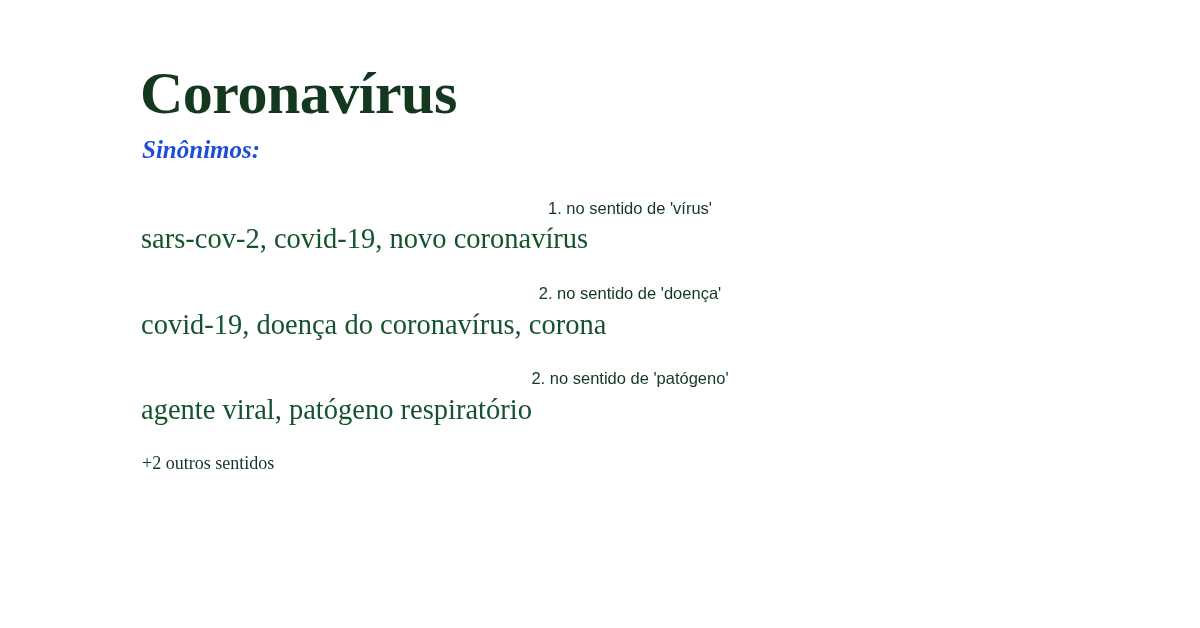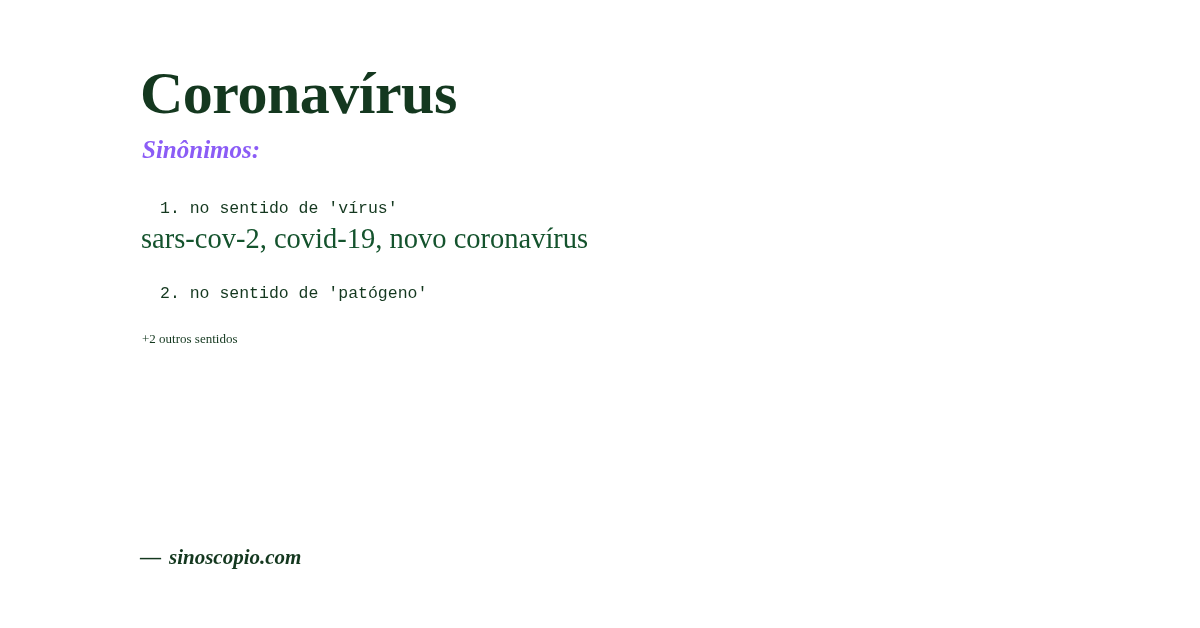--- a/index.html
+++ b/index.html
@@ -28,46 +28,47 @@
     line-height: 1.1;
     color: #14381f;
     margin: 0;
     letter-spacing: -0.5px;
   }
   .subtitle {
     font-family: "Liberation Serif", serif;
     font-style: italic;
     font-weight: bold;
     font-size: 25px;
-    color: #8b5cf6;
+    color: #1d4ed8;
     margin: 10px 0 0 2px;
   }
   .senses {
     margin-top: 34px;
   }
   .sense {
     margin-bottom: 26px;
   }
   .sense-label {
-    font-family: Liberation Mono, monospace;
+    font-family: Liberation Sans, sans-serif;
     font-size: 16.5px;
     color: #14381f;
     margin: 0 0 2px 20px;
     line-height: 1.3;
+    text-align: center;
   }
   .sense-synonyms {
     font-family: "Liberation Serif", serif;
     font-size: 28.5px;
     color: #14532d;
     margin: 0 0 0 1px;
     line-height: 1.25;
   }
   .more-senses {
     font-family: "Liberation Serif", serif;
-    font-size: 13px;
+    font-size: 18px;
     color: #14381f;
     margin: 20px 0 0 2px;
   }
   .source {
     position: absolute;
     left: 140px;
     bottom: 58px;
     font-family: "Liberation Serif", serif;
     font-style: italic;
     font-weight: bold;
@@ -89,26 +90,28 @@
 
   <div class="subtitle">Sinônimos:</div>
 
   <div class="senses">
 
     <div class="sense">
       <div class="sense-label">1. no sentido de 'vírus'</div>
       <div class="sense-synonyms">sars-cov-2, covid-19, novo coronavírus</div>
     </div>
 
+    <div class="sense">
+      <div class="sense-label">2. no sentido de 'doença'</div>
+      <div class="sense-synonyms">covid-19, doença do coronavírus, corona</div>
+    </div>
 
     <div class="sense">
       <div class="sense-label">2. no sentido de 'patógeno'</div>
+      <div class="sense-synonyms">agente viral, patógeno respiratório</div>
     </div>
 
   </div>
 
   <div class="more-senses">+2 outros sentidos</div>
 
-  <div class="source">
-    <span class="dash">—</span><span>sinoscopio.com</span>
-  </div>
 
 </div>
 
 </body></html>

